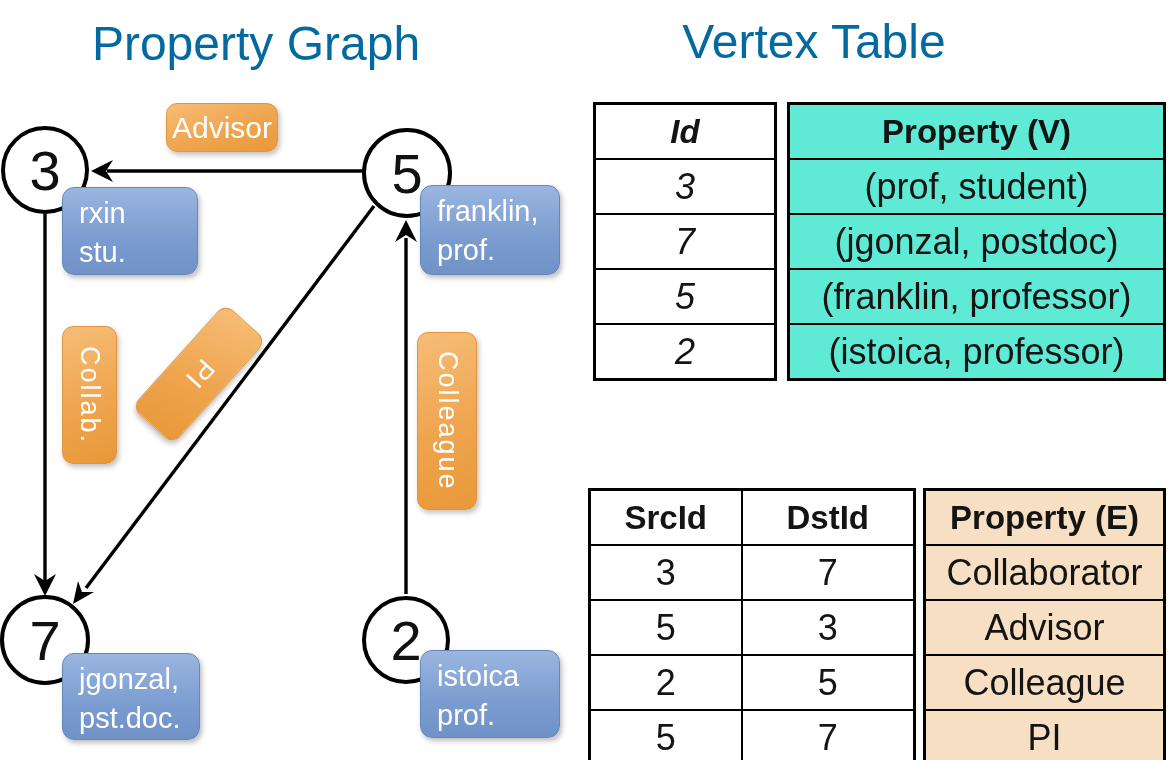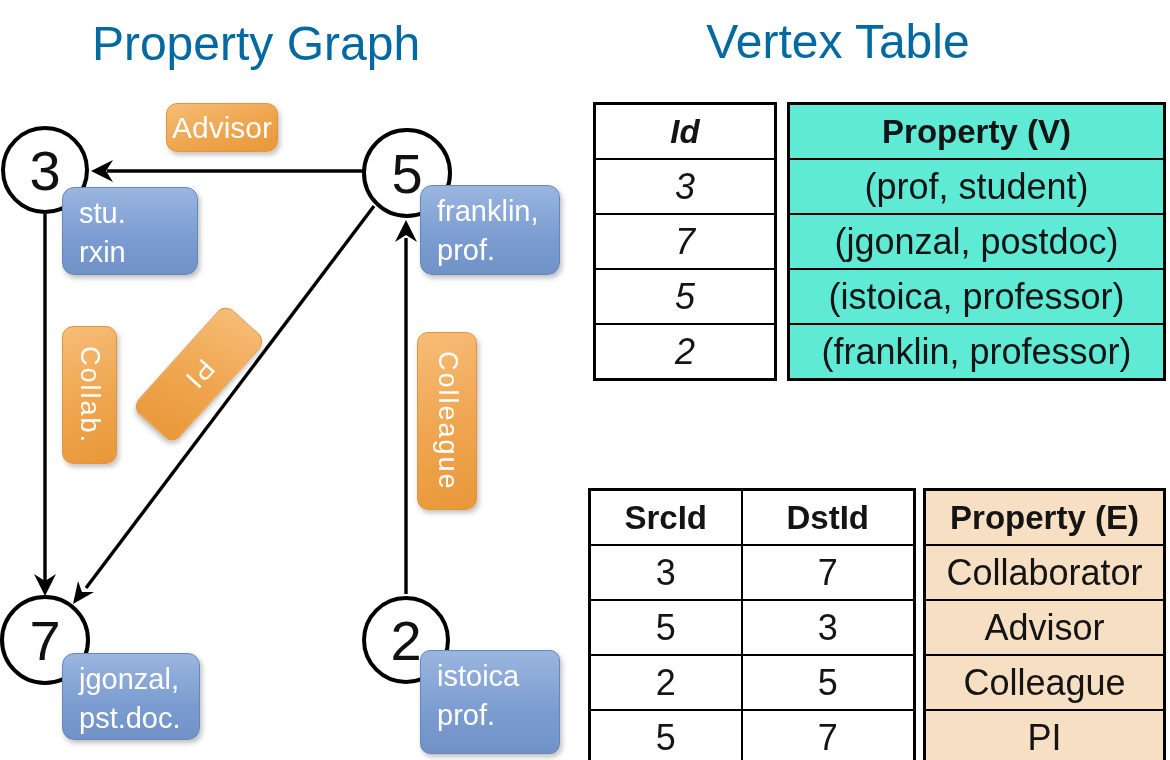--- a/index.html
+++ b/index.html
@@ -84,50 +84,50 @@
     <span>5</span>
   </div>
   <div class="vcircle" style="left:0px;top:595px;width:90px;height:90px;">
     <span>7</span>
   </div>
   <div class="vcircle" style="left:362px;top:596px;width:88px;height:88px;">
     <span>2</span>
   </div>
 
   <div class="vbox" style="left:62px;top:187px;width:136px;height:88px;">
+    <div>rxin</div>
     <div>stu.</div>
-    <div>rxin</div>
   </div>
   <div class="vbox" style="left:420px;top:185px;width:140px;height:90px;">
     <div>franklin,</div>
     <div>prof.</div>
   </div>
   <div class="vbox" style="left:62px;top:653px;width:138px;height:87px;">
     <div>jgonzal,</div>
     <div>pst.doc.</div>
   </div>
-  <div class="vbox" style="left:420px;top:650px;width:140px;height:104px;border-radius:10px;">
+  <div class="vbox" style="left:420px;top:650px;width:140px;height:88px;">
     <div>istoica</div>
     <div>prof.</div>
   </div>
 
   <div class="ebox horiz" style="left:166px;top:103px;width:112px;height:49px;">
     <span>Advisor</span>
   </div>
   <div class="ebox" style="left:62px;top:326px;width:55px;height:138px;">
     <span class="vtext">Collab.</span>
   </div>
   <div class="ebox" style="left:171px;top:304px;width:56px;height:140px;transform:rotate(42deg);">
     <span class="vtext">PI</span>
   </div>
   <div class="ebox" style="left:417px;top:332px;width:60px;height:178px;">
     <span class="vtext">Colleague</span>
   </div>
 
-  <div class="abs big-title" style="left:553px;top:14px;width:570px;">Vertex Table</div>
+  <div class="abs big-title" style="left:529px;top:14px;width:570px;">Vertex Table</div>
 
   <div class="tblwrap" style="left:593px;top:102px;">
     <table class="tbl" style="width:184px;font-style:italic;">
       <tbody>
           <tr class="hdr">
             <td>Id</td>
           </tr>
       <tr>
             <td>3</td>
           </tr>
@@ -150,24 +150,24 @@
           <tr class="hdr">
             <td>Property (V)</td>
           </tr>
       <tr>
             <td>(prof, student)</td>
           </tr>
       <tr>
             <td>(jgonzal, postdoc)</td>
           </tr>
       <tr>
+            <td>(franklin, professor)</td>
+          </tr>
+      <tr>
             <td>(istoica, professor)</td>
-          </tr>
-      <tr>
-            <td>(franklin, professor)</td>
           </tr>
     </tbody>
       </table>
   </div>
 
 
   <div class="tblwrap" style="left:588px;top:488px;">
     <table class="tbl" style="width:325px;">
       <colgroup>
           <col style="width:152px;">

